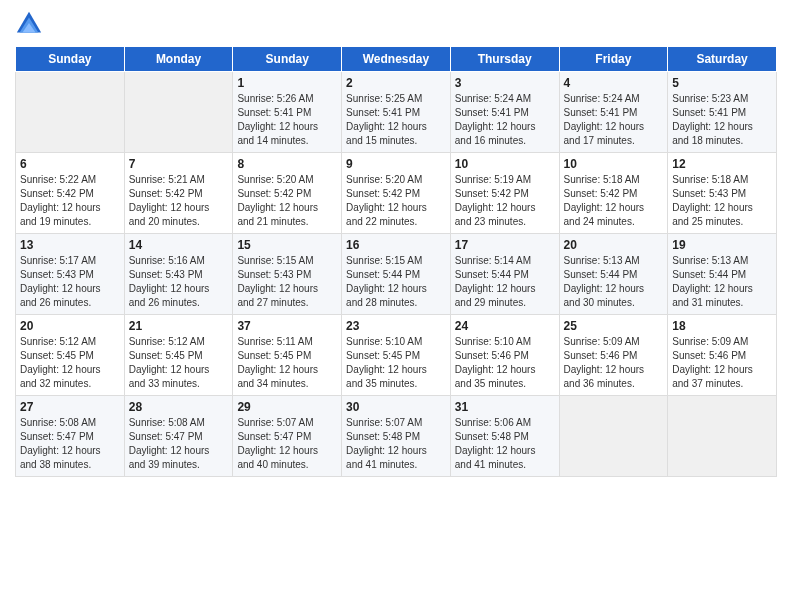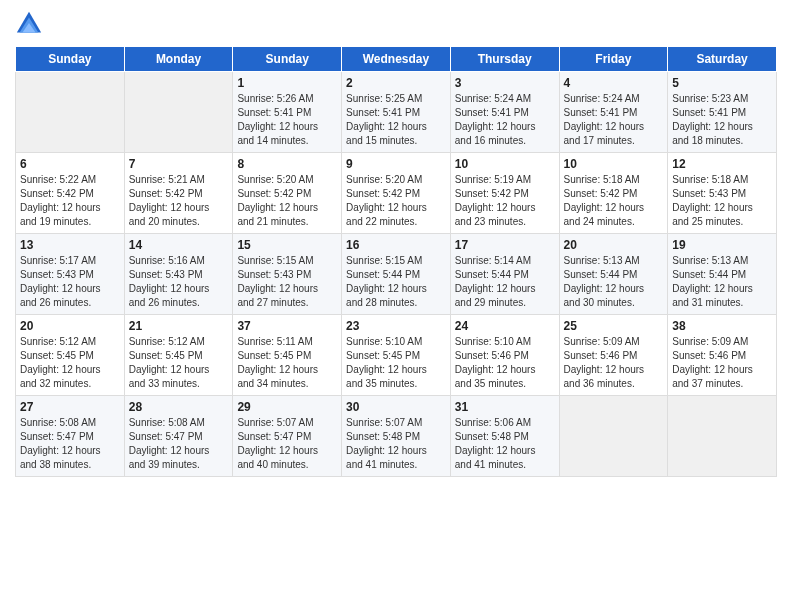--- a/index.html
+++ b/index.html
@@ -282,21 +282,21 @@
           Sunrise: 5:10 AM<br>Sunset: 5:46 PM<br>Daylight: 12 hours and 35 minutes.
         </div>
           </td>
           <td>
             <span class="day-number">25</span>
         <div class="day-info">
           Sunrise: 5:09 AM<br>Sunset: 5:46 PM<br>Daylight: 12 hours and 36 minutes.
         </div>
           </td>
           <td>
-            <span class="day-number">38</span>
+            <span class="day-number">18</span>
         <div class="day-info">
           Sunrise: 5:09 AM<br>Sunset: 5:46 PM<br>Daylight: 12 hours and 37 minutes.
         </div>
           </td>
         </tr>
         <tr>
           <td>
             <span class="day-number">27</span>
         <div class="day-info">
           Sunrise: 5:08 AM<br>Sunset: 5:47 PM<br>Daylight: 12 hours and 38 minutes.

